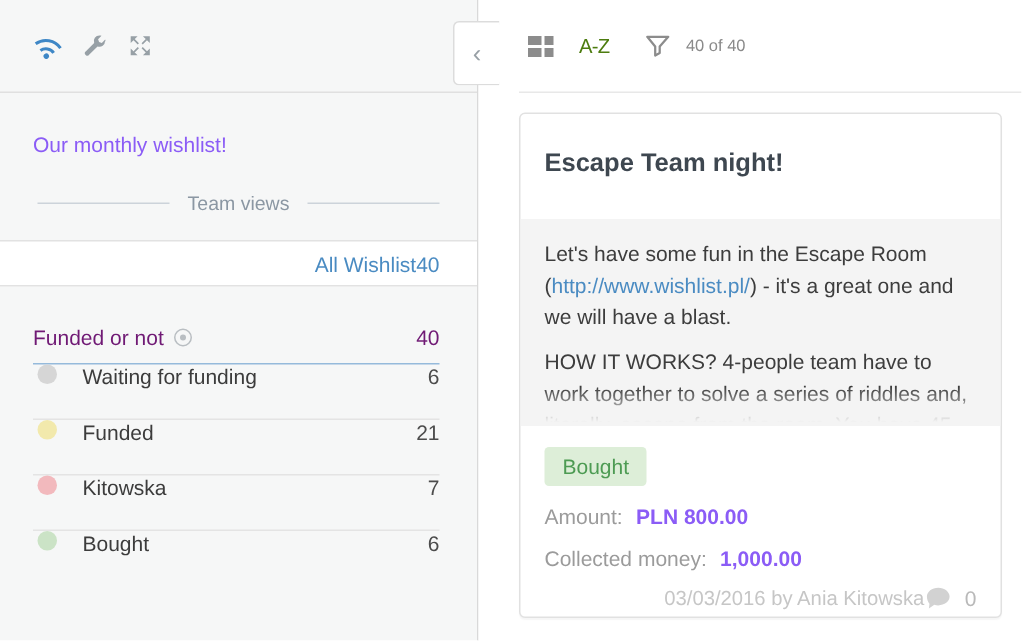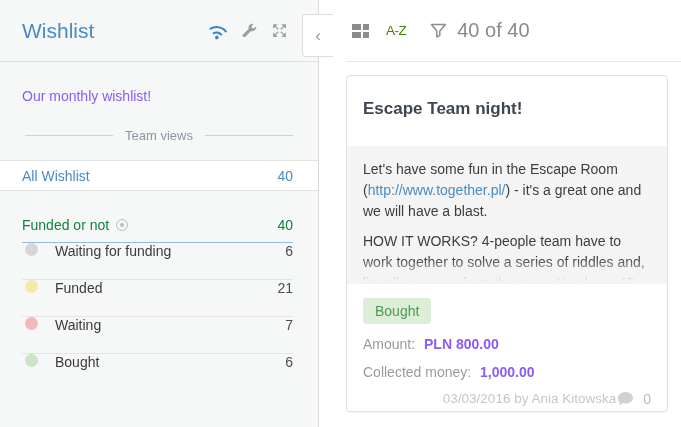--- a/index.html
+++ b/index.html
@@ -19,26 +19,26 @@
   .sb-header-icons span { display:inline-flex; cursor:pointer; }
 
   .sb-note { padding:26px 22px 12px; color:#8b5cf6; }
 
   .sb-teamviews { display:flex; align-items:center; gap:12px; margin:12px 25px 0; }
   .tv-line { flex:1; height:1px; background:#ccd3da; }
   .tv-label { color:#8b97a3; font-size:13px; }
 
   .sb-view-row { margin-top:17px; height:31px; background:#fff;
                  border-top:1px solid #e2e2e2; border-bottom:1px solid #e2e2e2;
-                 display:flex; align-items:center; justify-content:space-between;
+                 display:flex; align-items:center; justify-content:flex-end;
                  padding:0 25px 0 22px; color:#4a8bc2; cursor:pointer; }
 
   .sb-filter-row { margin:26px 25px 0 22px; padding-bottom:9px; border-bottom:1px solid #95badb;
                    display:flex; align-items:center; justify-content:space-between;
-                   color:#15803d; cursor:pointer; }
+                   color:#701a75; cursor:pointer; }
   .filter-label-wrap { display:flex; align-items:center; gap:7px; }
   .target-icon { width:12px; height:12px; border:1px solid #b9bec2; border-radius:50%;
                  display:inline-flex; align-items:center; justify-content:center; }
   .target-icon i { width:4px; height:4px; background:#b9bec2; border-radius:50%; }
 
   .sb-statuses { margin:0 25px 0 22px; }
   .status-row { height:37px; display:flex; align-items:flex-start;
                 border-bottom:1px solid #e4e4e4; color:#3c3c3c; cursor:pointer; }
   .status-row:last-child { border-bottom:none; }
   .dot { width:13px; height:13px; border-radius:50%; margin:0 17px 0 3px; flex:none; }
@@ -51,21 +51,21 @@
                   background:#fff; border:1px solid #dcdcdc; border-right:none;
                   border-radius:4px 0 0 4px; display:flex; align-items:center;
                   justify-content:center; color:#98a0a6; font-size:17px; cursor:pointer; z-index:2; }
 
   .toolbar { height:61px; display:flex; align-items:center; padding-left:33px; color:#8a8a8a; }
   .grid-icon { display:grid; grid-template-columns:9px 6px; grid-template-rows:6px 6px;
                gap:2px; cursor:pointer; }
   .grid-icon b { background:#8c8c8c; }
   .sort-label { margin-left:17px; color:#4d7c0f; font-size:13.5px; letter-spacing:-0.5px; cursor:pointer; }
   .funnel-icon { margin-left:24px; display:inline-flex; cursor:pointer; }
-  .result-count { margin-left:10px; font-size:20px; color:#8a8a8a; }
+  .result-count { margin-left:10px; font-size:11px; color:#8a8a8a; }
   .toolbar-rule { height:1px; background:#e8e8e8; margin-left:27px; }
 
   .card { margin:13px 13px 0 27px; height:337px; background:#fff; border:1px solid #e1e1e1;
           border-radius:4px; box-shadow:0 1px 1px rgba(0,0,0,0.04);
           display:flex; flex-direction:column; overflow:hidden; cursor:pointer; }
   .card-header { padding:23px 16px 27px; }
   .card-title { font-size:17px; font-weight:700; color:#3e4750; }
   .card-desc { background:#f4f4f4; padding:13px 16px 0; height:138px; overflow:hidden;
                position:relative; line-height:21px; color:#3d3d3d; flex:none; }
   .card-desc p { margin:0 0 9px; }
@@ -81,21 +81,20 @@
                  padding:10px 16px 14px; color:#c6c6c6; font-size:13.5px; }
   .comments { display:flex; align-items:center; gap:8px; color:#b9b9b9; font-size:14px; }
 </style>
 </head>
 <body>
 
 <div class="app">
 
   <div class="sidebar">
     <div class="sb-header">
-      <span class="sb-title">Wishlist</span>
       <span class="sb-header-icons">
         <span style="transform:rotate(-35deg);">
           <svg width="19" height="19" viewBox="0 0 24 24">
             <path d="M5 12a8 8 0 0 1 8 8" fill="none" stroke="#3e87c6" stroke-width="2.6"></path>
             <path d="M5 5a15 15 0 0 1 15 15" fill="none" stroke="#3e87c6" stroke-width="2.6"></path>
             <circle cx="6.3" cy="18.7" r="2.3" fill="#3e87c6"></circle>
           </svg>
         </span>
         <span>
           <svg width="18" height="18" viewBox="0 0 24 24">
@@ -140,21 +139,21 @@
         <span class="status-label">Waiting for funding</span>
         <span class="status-count">6</span>
       </div>
       <div class="status-row">
         <span class="dot" style="background-color: rgb(242, 233, 172);"></span>
         <span class="status-label">Funded</span>
         <span class="status-count">21</span>
       </div>
       <div class="status-row">
         <span class="dot" style="background-color: rgb(242, 185, 189);"></span>
-        <span class="status-label">Waiting</span>
+        <span class="status-label">Kitowska</span>
         <span class="status-count">7</span>
       </div>
       <div class="status-row">
         <span class="dot" style="background-color: rgb(203, 227, 198);"></span>
         <span class="status-label">Bought</span>
         <span class="status-count">6</span>
       </div>
     </div>
   </div>
 
@@ -180,21 +179,21 @@
       <span class="result-count">40 of 40</span>
     </div>
     <div class="toolbar-rule"></div>
 
     <div class="card">
       <div class="card-header">
         <div class="card-title">Escape Team night!</div>
       </div>
 
       <div class="card-desc">
-        <p><span>Let's have some fun in the Escape Room (</span><a class="link">http://www.together.pl/</a><span>) - it's a great one and we will have a blast.</span></p>
+        <p><span>Let's have some fun in the Escape Room (</span><a class="link">http://www.wishlist.pl/</a><span>) - it's a great one and we will have a blast.</span></p>
         <p>HOW IT WORKS? 4-people team have to work together to solve a series of riddles and, literally, escape from the room. You have 45 minutes to</p>
         <div class="desc-fade"></div>
       </div>
 
       <div class="card-body">
         <span class="badge" style="background-color: rgb(221, 238, 216); color: rgb(77, 155, 83);">Bought</span>
         <div class="field-row">
           <span class="field-label">Amount:</span>
           <span class="field-value">PLN 800.00</span>
         </div>

